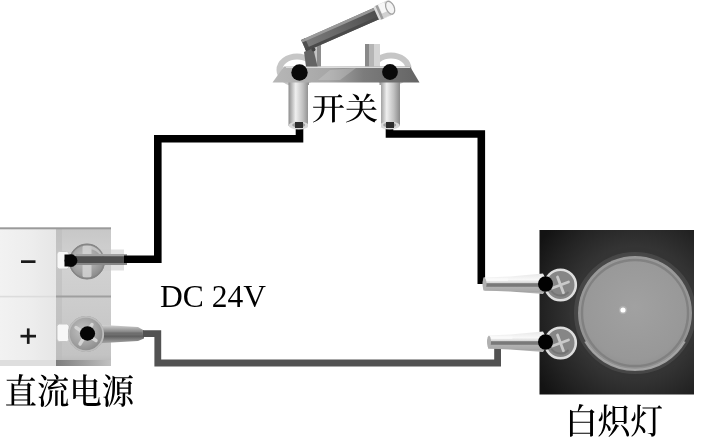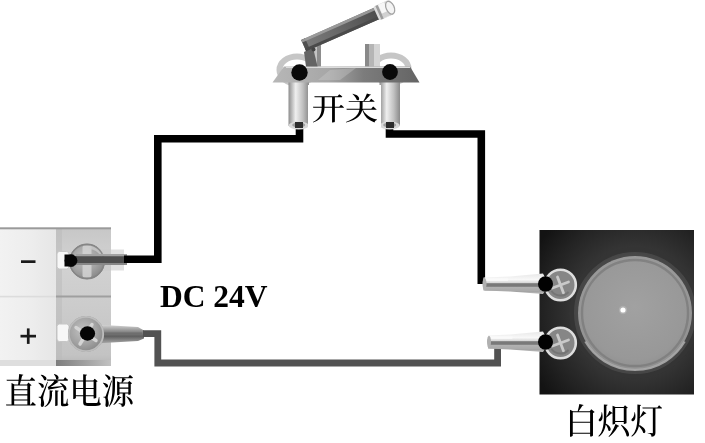--- a/index.html
+++ b/index.html
@@ -1,15 +1,15 @@
 <!DOCTYPE html>
 <html><head><meta charset="utf-8"><style>
 html,body{margin:0;padding:0;background:#fff;}
 #page{position:relative;width:705px;height:443px;background:#fff;overflow:hidden;
-font-family:"Liberation Serif",serif;font-weight:bold;}
+font-family:"Liberation Serif",serif;}
 </style></head><body>
 <div id="page">
 <svg width="705" height="443" viewBox="0 0 705 443" xmlns="http://www.w3.org/2000/svg">
 <defs>
 <linearGradient id="psleft" x1="0" y1="0" x2="1" y2="0">
  <stop offset="0" stop-color="#f2f2f2"></stop>
           <stop offset="0.55" stop-color="#ededed"></stop>
           <stop offset="1" stop-color="#e6e6e6"></stop>
 </linearGradient>
 <linearGradient id="psright" x1="0" y1="0" x2="0" y2="1">

